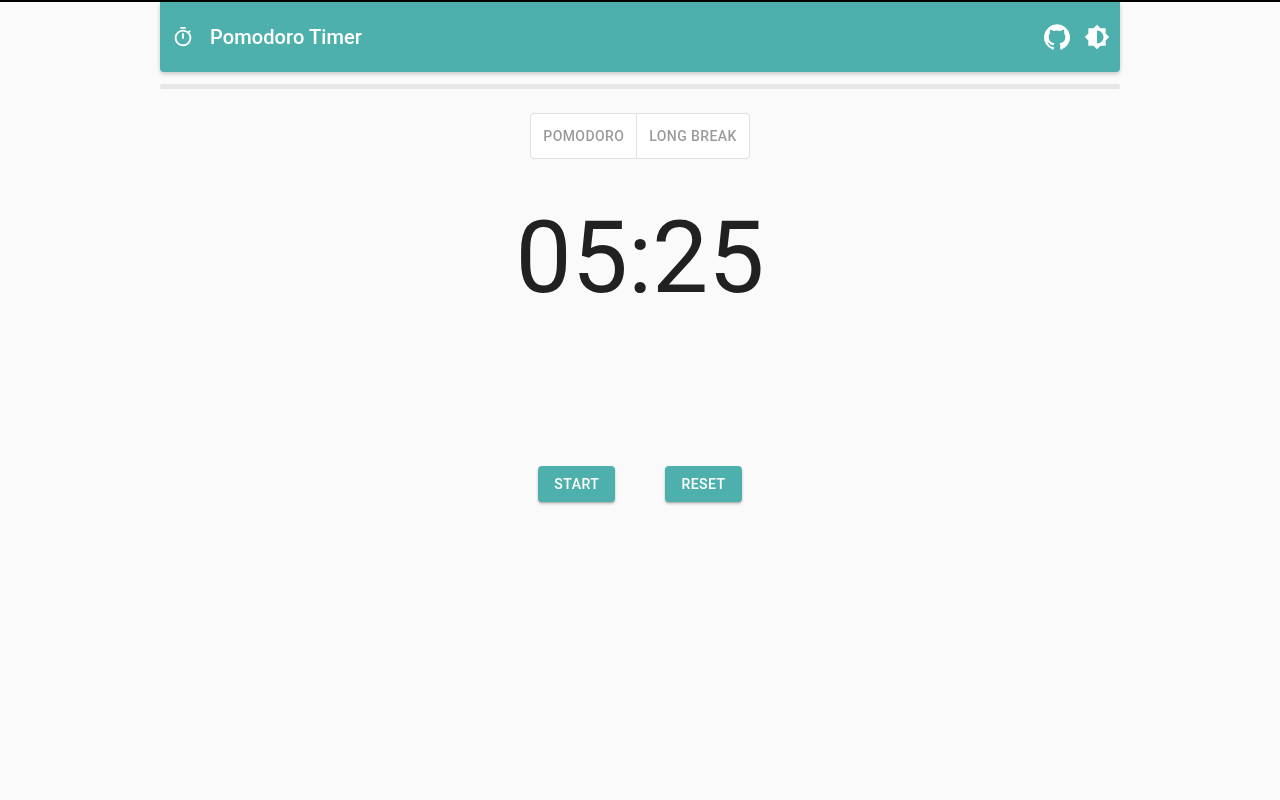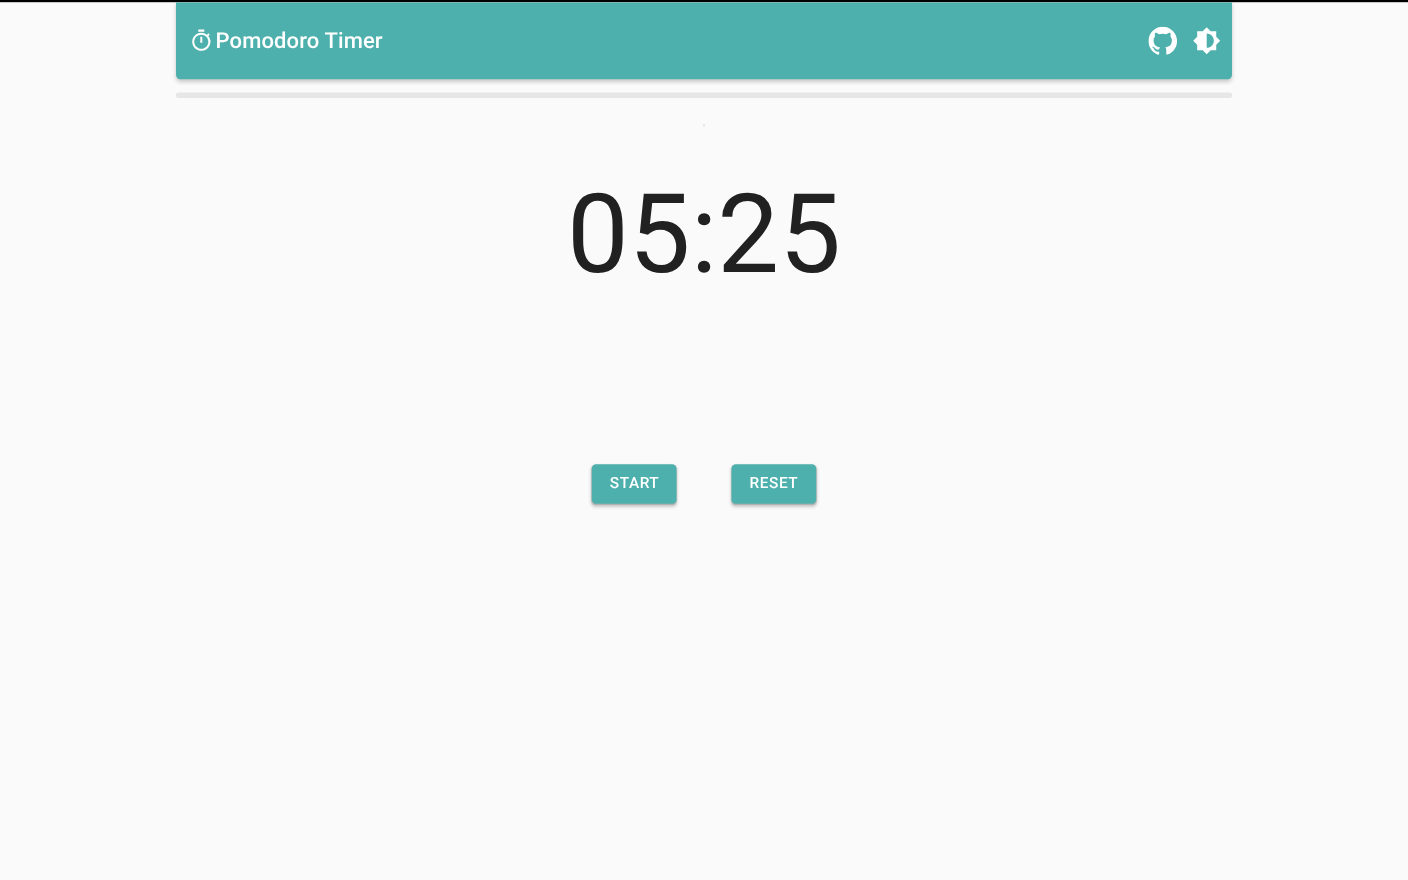--- a/index.html
+++ b/index.html
@@ -22,21 +22,21 @@
       border-radius: 0 0 4px 4px;
       box-shadow: 0 2px 4px rgba(0,0,0,0.2);
       display: flex;
       align-items: center;
       padding: 0 10px 0 12px;
       color: #fff;
     }
     .app-bar-left {
       display: flex;
       align-items: center;
-      gap: 2px;
+      gap: 16px;
     }
     .app-title {
       font-size: 20px;
       font-weight: 500;
       letter-spacing: 0.1px;
     }
     .app-bar-right {
       margin-left: auto;
       display: flex;
       align-items: center;
@@ -135,20 +135,26 @@
         <path d="M20 8.69V4h-4.69L12 .69 8.69 4H4v4.69L.69 12 4 15.31V20h4.69L12 23.31 15.31 20H20v-4.69L23.31 12 20 8.69zM12 18V6c3.31 0 6 2.69 6 6s-2.69 6-6 6z"></path>
       </svg>
     </span>
   </div>
 </div>
 
 <div class="progress-track"></div>
 
 <div class="tabs-container">
   <div class="tabs">
+    <div class="tab">
+      <span>POMODORO</span>
+    </div>
+    <div class="tab">
+      <span>LONG BREAK</span>
+    </div>
   </div>
 </div>
 
 <div class="timer-display">05:25</div>
 
 <div class="controls">
   <button class="btn">START</button>
   <button class="btn">RESET</button>
 </div>
 

